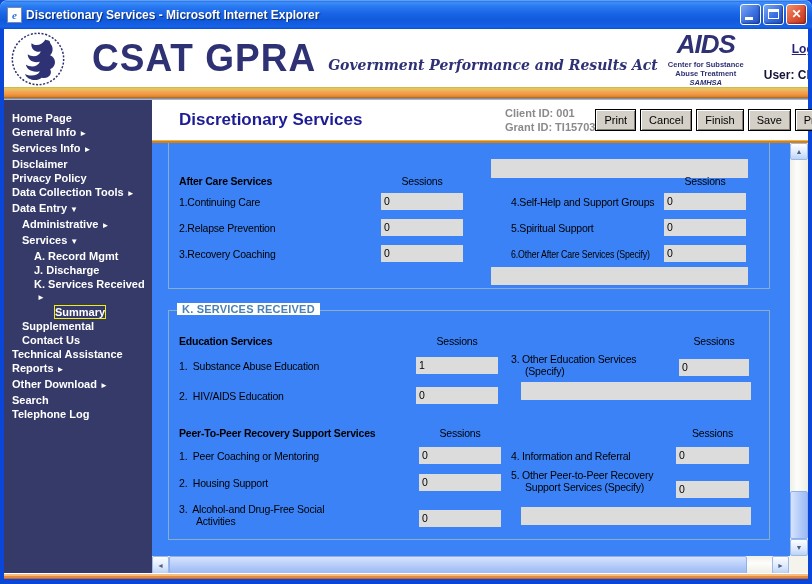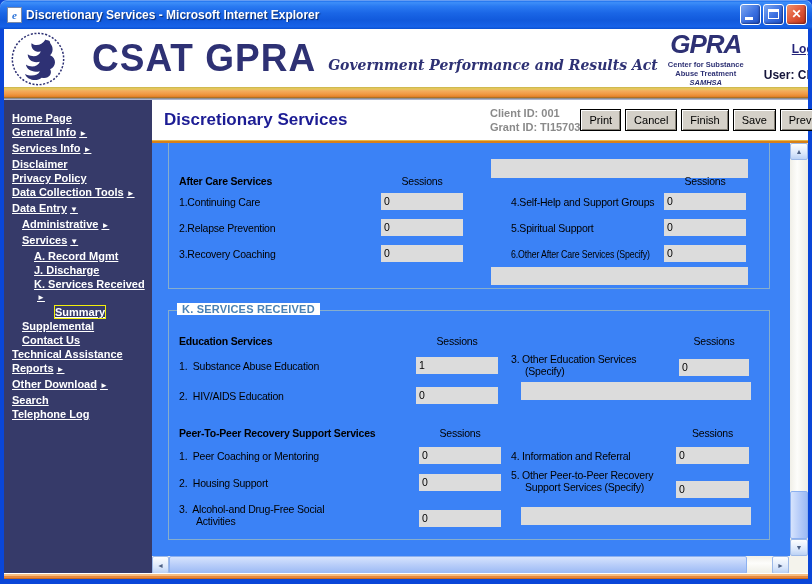--- a/index.html
+++ b/index.html
@@ -42,28 +42,28 @@
     background:linear-gradient(180deg,#c9b24b 0%,#e6cb5e 14%,#f3ab5e 30%,#f09c46 52%,#e8852e 72%,#9a6a1e 84%,#8b97b8 90%,#a9b3cb 96%,#c4ccdd 100%);}
 
   
   .main{position:absolute;top:100px;left:4px;right:4px;bottom:10px;display:flex;}
   .bottom-strip{position:absolute;left:4px;right:4px;bottom:5px;height:6px;
     background:linear-gradient(180deg,#ffffff 0 1px,#f6bd80 1px 3px,#e8883c 3px 5px,#c86820 5px 6px);}
 
   
   .sidebar{width:148px;background:#363a69;color:#fff;font-weight:bold;font-size:11px;
     padding-top:11px;flex:0 0 auto;}
-  .si{padding:1px 2px 1px 8px;line-height:12px;cursor:pointer;text-decoration:underline;}
+  .si{padding:1px 2px 1px 8px;line-height:12px;cursor:pointer;}
   .si.l1{padding-left:18px;} .si.l2{padding-left:30px;}
   .arr{font-size:8px;margin-left:3px;}
   .hl{outline:1px solid #f3ef0c;margin-left:21px;}
 
   
   .content{flex:1;background:#fff;display:flex;flex-direction:column;min-width:0;}
-  .content-header{height:40px;display:flex;align-items:center;padding-left:12px;}
+  .content-header{height:40px;display:flex;align-items:center;padding-left:12px;margin-left:15px;}
   .page-title{width:326px;font-size:17px;font-weight:bold;color:#1c1c94;flex:0 0 auto;}
   .ids{font-size:11px;font-weight:bold;color:#8a8a8a;line-height:14px;flex:0 0 auto;}
   .hdr-btns{margin-left:auto;padding-right:18px;display:flex;gap:4px;}
   .btn{background:#d4d0c8;border:1px solid #000;box-shadow:inset 1px 1px 0 #fff,inset -1px -1px 0 #848076;
     font-family:"Liberation Sans",sans-serif;font-size:11px;color:#000;padding:4px 8px;cursor:pointer;white-space:nowrap;}
   .gold-line{height:3px;background:linear-gradient(180deg,#e8b84a 0 1px,#d88018 1px 3px);flex:0 0 auto;}
 
   .body-row{flex:1;display:flex;min-height:0;}
   .form-area{position:relative;flex:1;background:#3b82f6;font-size:10.5px;letter-spacing:-0.2px;color:#000;overflow:hidden;}
   .lbl{position:absolute;white-space:nowrap;line-height:12px;}
@@ -119,21 +119,21 @@
     <svg class="hhs" width="56" height="56" viewBox="0 0 60 60">
       <circle cx="30" cy="30" r="27.5" fill="none" stroke="#2e3174" stroke-width="1.6" stroke-dasharray="2.2 1.7"></circle>
       <path d="M38 9 C46 13 48 21 43 26 C50 29 50 38 43 41 C46 46 41 52 34 50 C28 55 18 52 16 46 C22 49 30 48 32 43 C25 45 18 42 17 36 C23 40 30 38 32 33 C25 35 19 31 19 25 C25 29 31 27 33 22 C27 23 22 19 23 13 C28 17 34 15 38 9 Z" fill="#2e3174"></path>
       <circle cx="40" cy="13" r="3" fill="#2e3174"></circle>
     </svg>
     <div class="brand">
       <span class="brand-main">CSAT GPRA</span>
       <span class="brand-tag">Government Performance and Results Act</span>
     </div>
     <div class="csat-logo">
-      <div class="csat-big">GPRA</div>
+      <div class="csat-big">AIDS</div>
       <div class="csat-sub">Center for Substance</div>
       <div class="csat-sub">Abuse Treatment</div>
       <div class="csat-sam">SAMHSA</div>
     </div>
     <div class="user-col">
       <span class="logout">Logout</span>
       <div class="user">User: Christopher Shumway</div>
     </div>
   </div>
 

